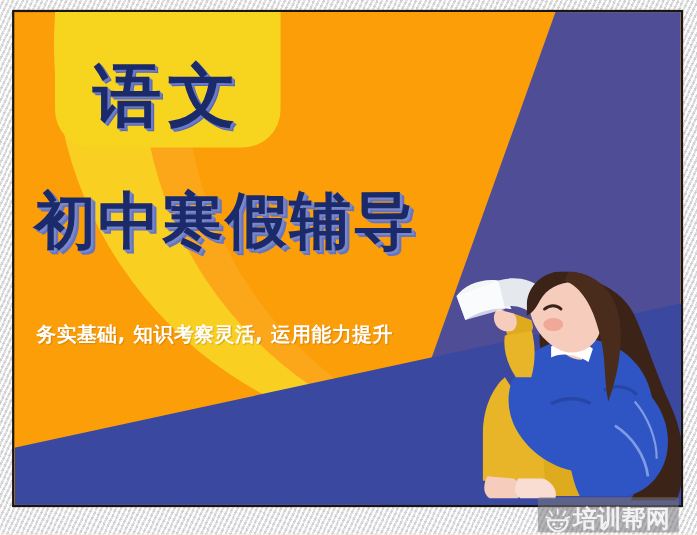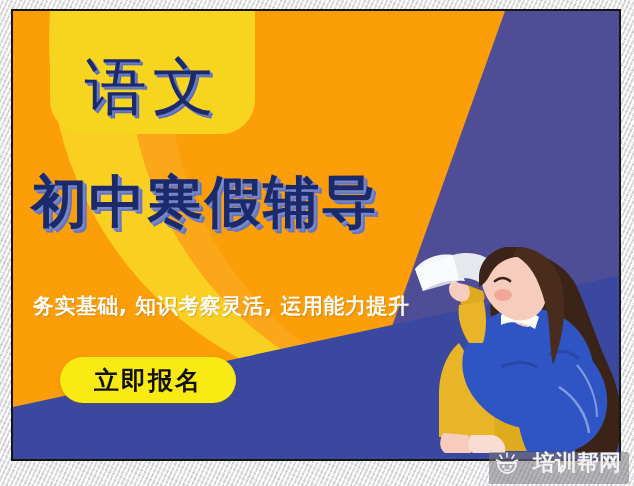--- a/index.html
+++ b/index.html
@@ -95,21 +95,21 @@
     background: #F7D51F;
     border-radius: 0 0 34px 34px;
     display: flex;
     align-items: flex-end;
     justify-content: center;
     padding-bottom: 4px;
     box-sizing: border-box;
   }
   #badge-text {
     font-size: 62px;
-    font-weight: normal;
+    font-weight: bold;
     color: #1B2A6B;
     letter-spacing: 6px;
     line-height: 1;
     text-shadow:
       1px 1px 0 #6b7bc4,
       2px 2px 0 #6b7bc4,
       3px 3px 0 #5466b8;
     margin-bottom: 12px;
   }
 
@@ -129,21 +129,21 @@
       2px 2px 0 #7a87c9,
       3px 3px 0 #6675be,
       4px 4px 0 #6675be;
   }
 
   
   #subhead {
     position: absolute;
     left: 20px;
     top: 281px;
-    font-size: 21px;
+    font-size: 18px;
     font-weight: bold;
     color: #ffffff;
     letter-spacing: 0.5px;
     white-space: nowrap;
     text-shadow: 1px 1px 1px rgba(160,90,0,0.35);
   }
 
   
   #cta {
     position: absolute;
@@ -176,22 +176,22 @@
   }
 
   
   #watermark {
     position: absolute;
     left: 489px;
     top: 452px;
     height: 32px;
     padding: 0 8px 0 6px;
     display: flex;
-    align-items: flex-start;
-    gap: 14px;
+    align-items: flex-end;
+    gap: 2px;
     background: rgba(120,120,125,0.55);
     border-radius: 2px;
   }
   #watermark-text {
     font-size: 22px;
     font-weight: bold;
     color: #f2f2f3;
     letter-spacing: 0px;
     line-height: 1;
   }
@@ -212,23 +212,20 @@
     <div class="art" id="blue-wedge"></div>
 
     <div id="badge">
       <span id="badge-text">语文</span>
     </div>
 
     <div id="headline">初中寒假辅导</div>
 
     <div id="subhead">务实基础, 知识考察灵活, 运用能力提升</div>
 
-    <div id="cta">
-      <span id="cta-text">立即报名</span>
-    </div>
 
     <svg id="girl" viewBox="0 0 230 216">
       <defs>
         <clipPath id="hairclip">
             <path d="M0 0 H230 V216 H0 Z"></path>
           </clipPath>
       </defs>
 
       <path d="M96 18 C80 40 78 64 86 84 C92 100 104 112 118 118
                C138 128 160 140 168 158 C176 176 172 196 164 208

